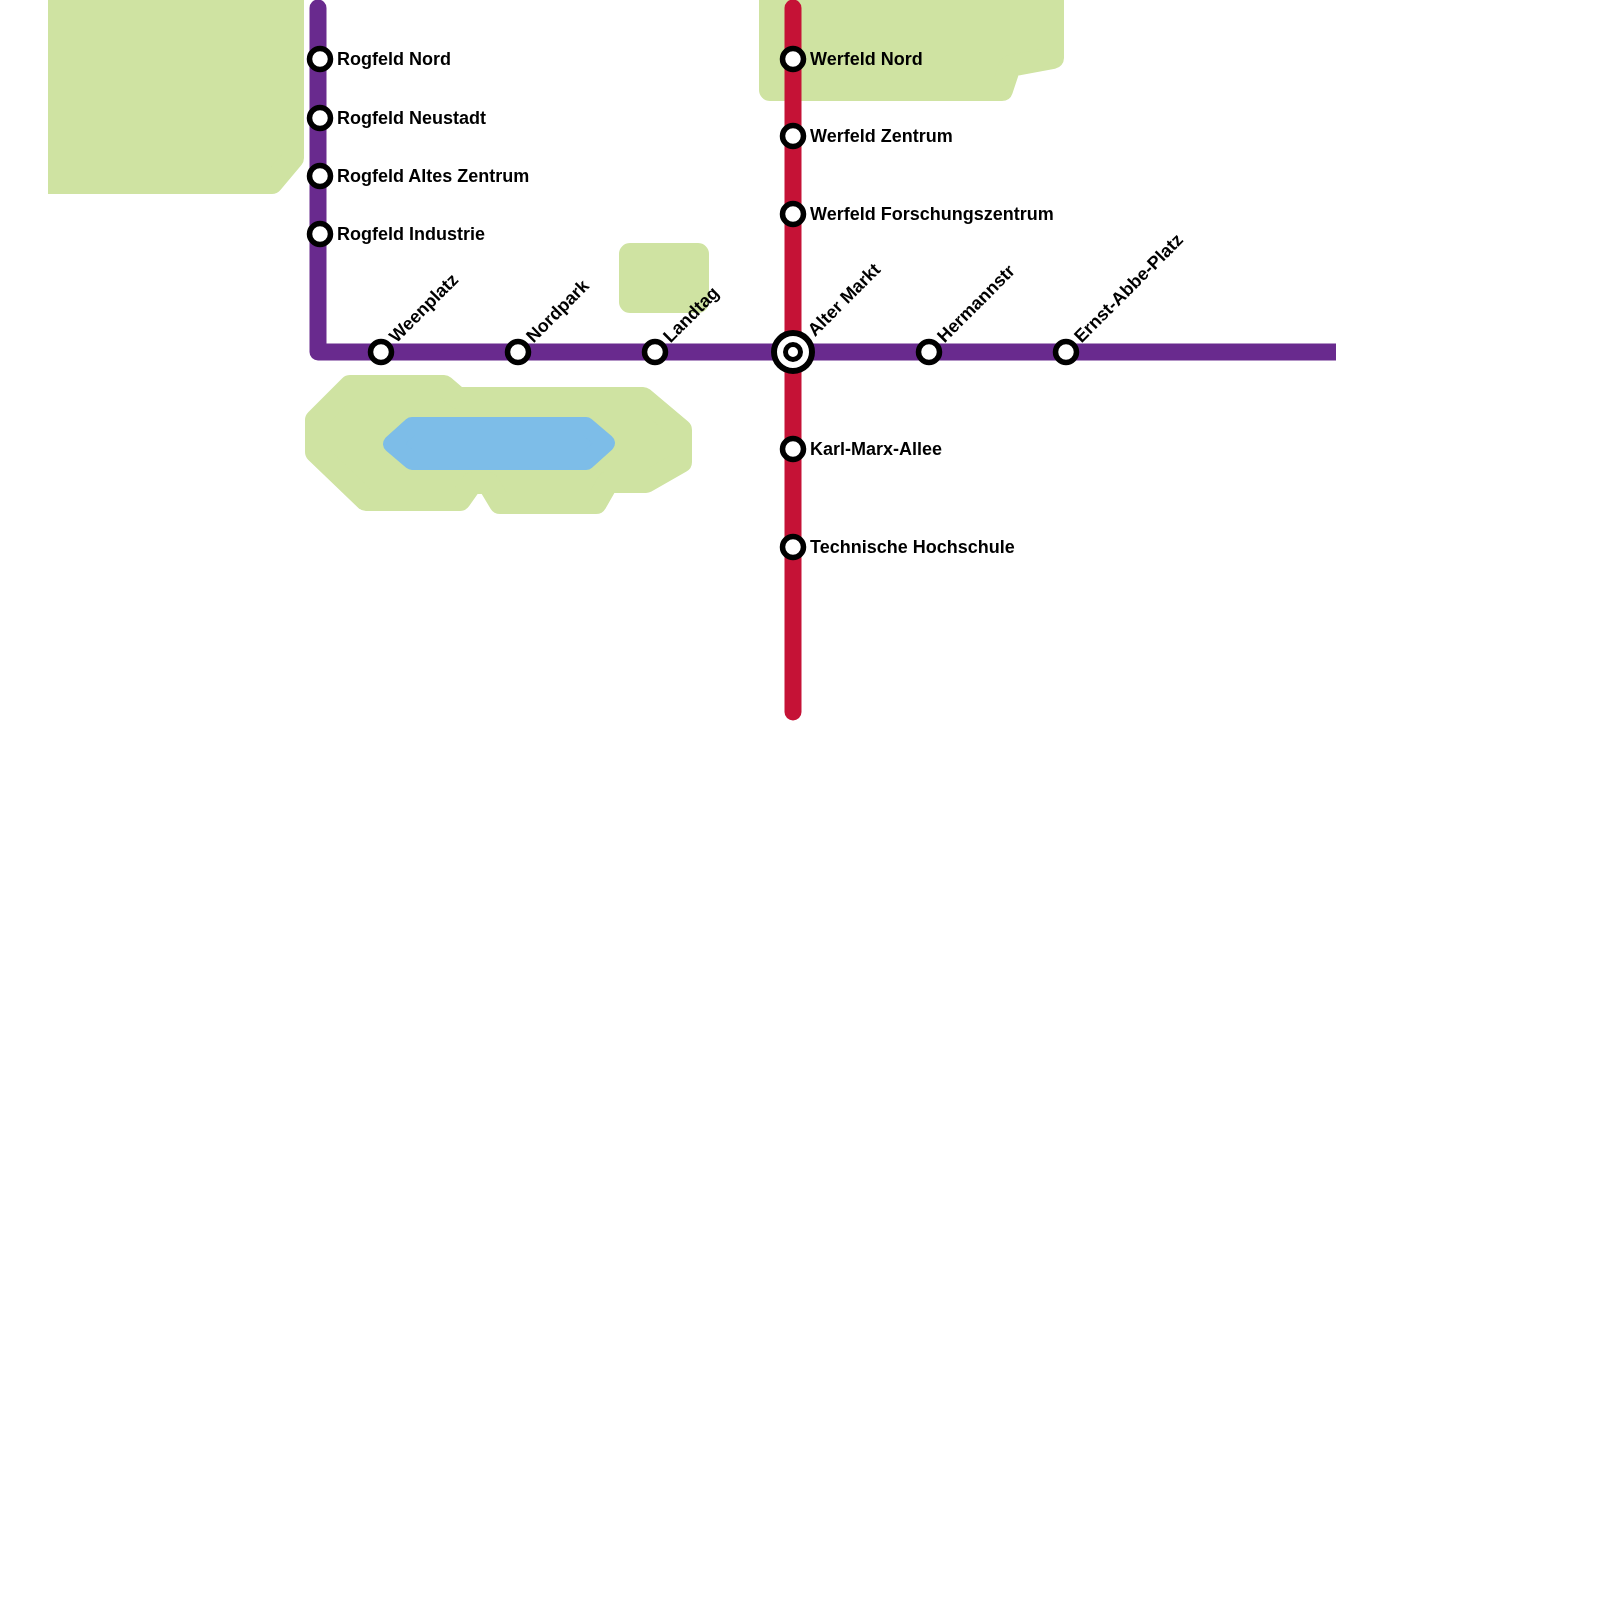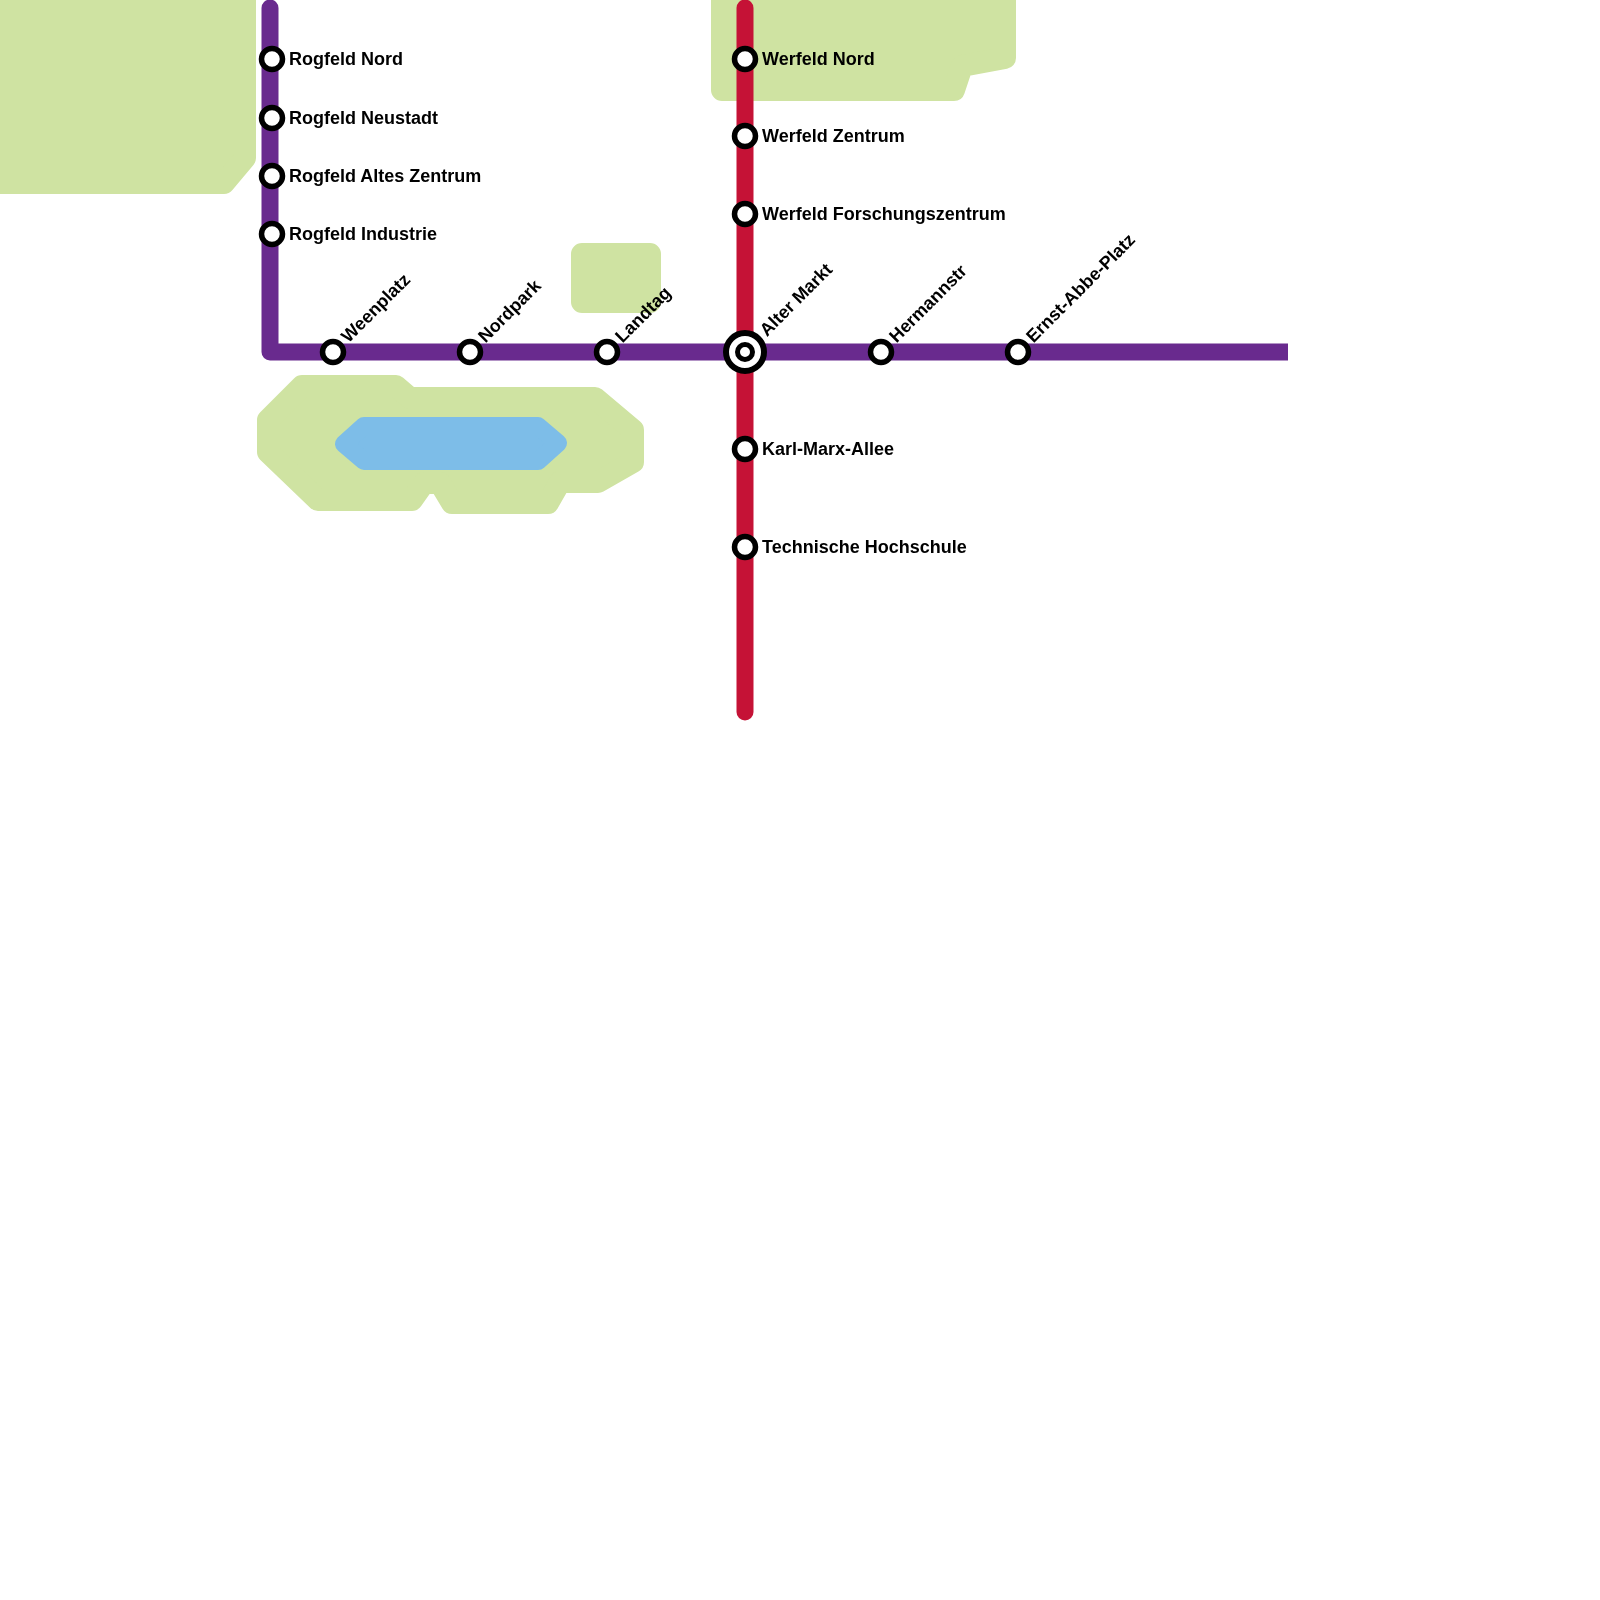--- a/index.html
+++ b/index.html
@@ -7,20 +7,21 @@
     padding: 0;
     background: #ffffff;
     font-family: "Liberation Sans", sans-serif;
   }
   .map-stage {
     position: relative;
     width: 1288px;
     height: 1600px;
     background: #ffffff;
     overflow: hidden;
+    margin-left: 48px;
   }
   svg text {
     font-family: "Liberation Sans", sans-serif;
     font-weight: bold;
     fill: #000000;
   }
 </style>
 </head>
 <body>
 

